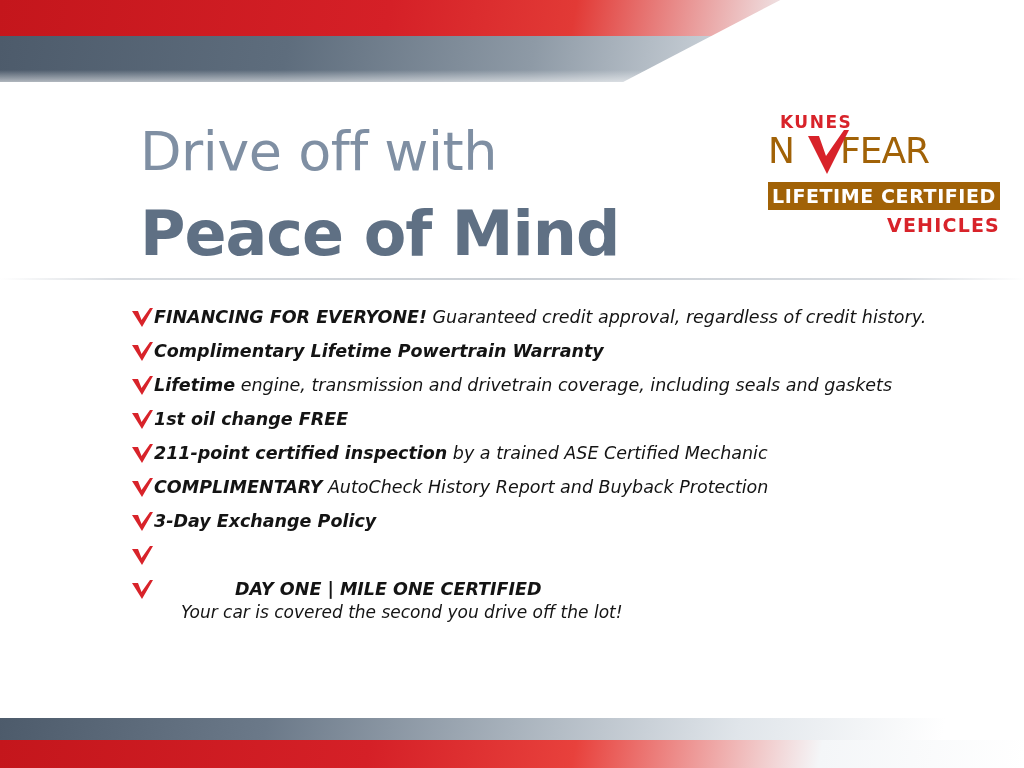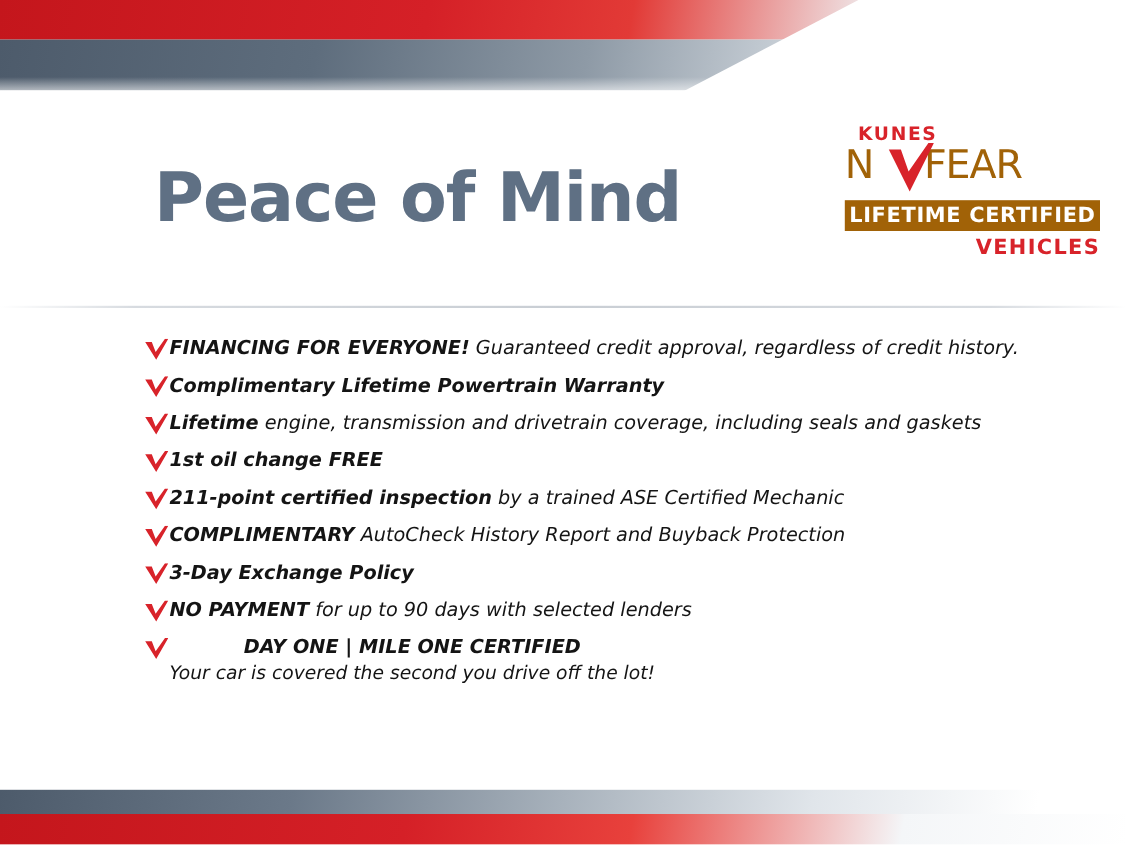--- a/index.html
+++ b/index.html
@@ -223,35 +223,37 @@
   .benefit-text .b {
     font-weight: bold;
   }
   .benefit-sub {
     display: block;
     margin-top: 2px;
     font-style: italic;
     font-weight: normal;
     font-size: 17px;
     color: #141414;
+    margin-left: 27px;
   }
 </style>
 </head>
 <body>
 
 <div id="poster">
 
   <div class="top-band">
     <div class="red-stripe"></div>
     <div class="grey-stripe"></div>
     <div class="white-fade"></div>
     <div class="diag-cut"></div>
   </div>
 
   <div class="headline">
+    <div class="line1">Drive off with</div>
     <div class="line2">Peace of Mind</div>
   </div>
   <div class="headline-rule"></div>
 
   <div class="logo">
     <div class="kunes">KUNES</div>
     <div class="nofear">
       <span>N</span><span style="display:inline-block;width:46px"></span><span>FEAR</span>
     </div>
     <div class="check-mark">
@@ -327,21 +329,20 @@
       </span>
       <span class="benefit-text"><span class="b">3-Day Exchange Policy</span><span></span></span>
     </div>
 
     <div class="benefit-row">
       <span class="tick">
         <svg width="22" height="20" viewBox="0 0 22 20">
             <path d="M1 3 L7 3 L10.5 12 L19 0 L22 0 L11 19 Z" fill="#d8232a"></path>
           </svg>
       </span>
-      <span class="benefit-text"><span class="b">NO PAYMENT</span><span> for up to 90 days with selected lenders</span></span>
     </div>
 
     <div class="benefit-row">
       <span class="tick">
         <svg width="22" height="20" viewBox="0 0 22 20">
             <path d="M1 3 L7 3 L10.5 12 L19 0 L22 0 L11 19 Z" fill="#d8232a"></path>
           </svg>
       </span>
       <span class="benefit-text"><span class="b">DAY ONE  |  MILE ONE CERTIFIED</span><span class="benefit-sub">Your car is covered the second you drive off the lot!</span></span>
     </div>

